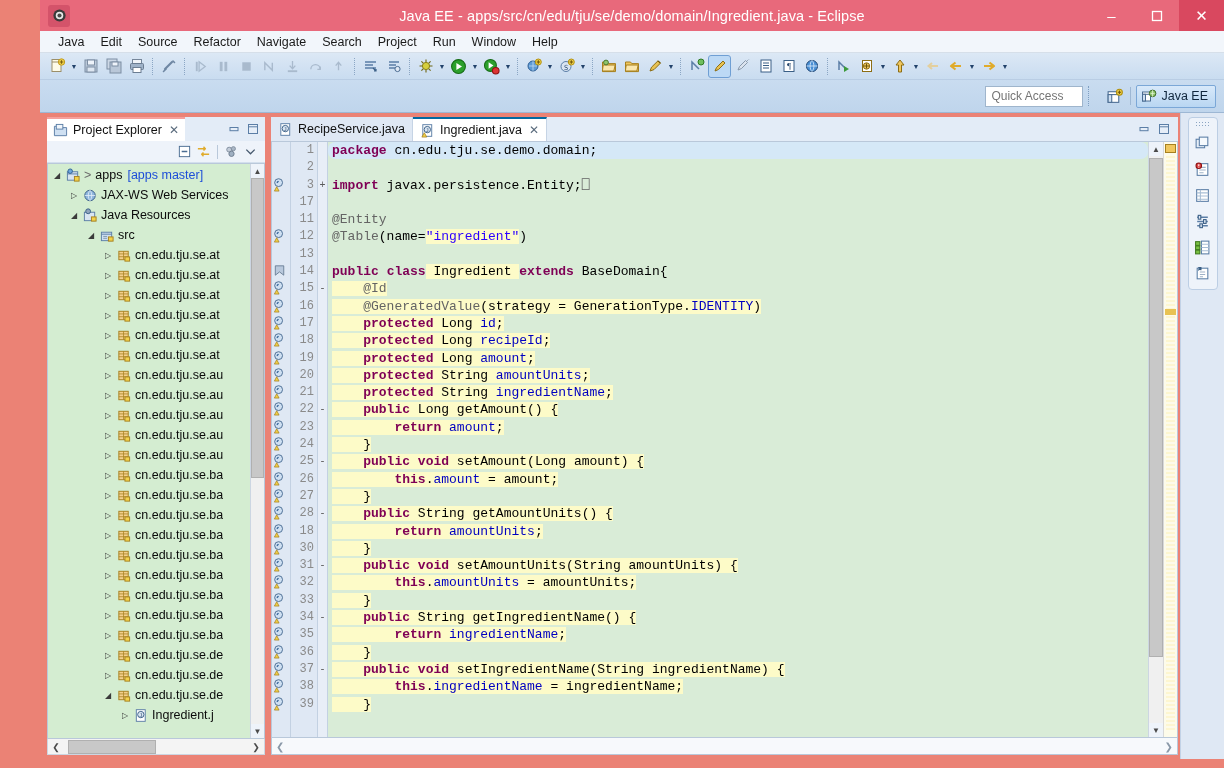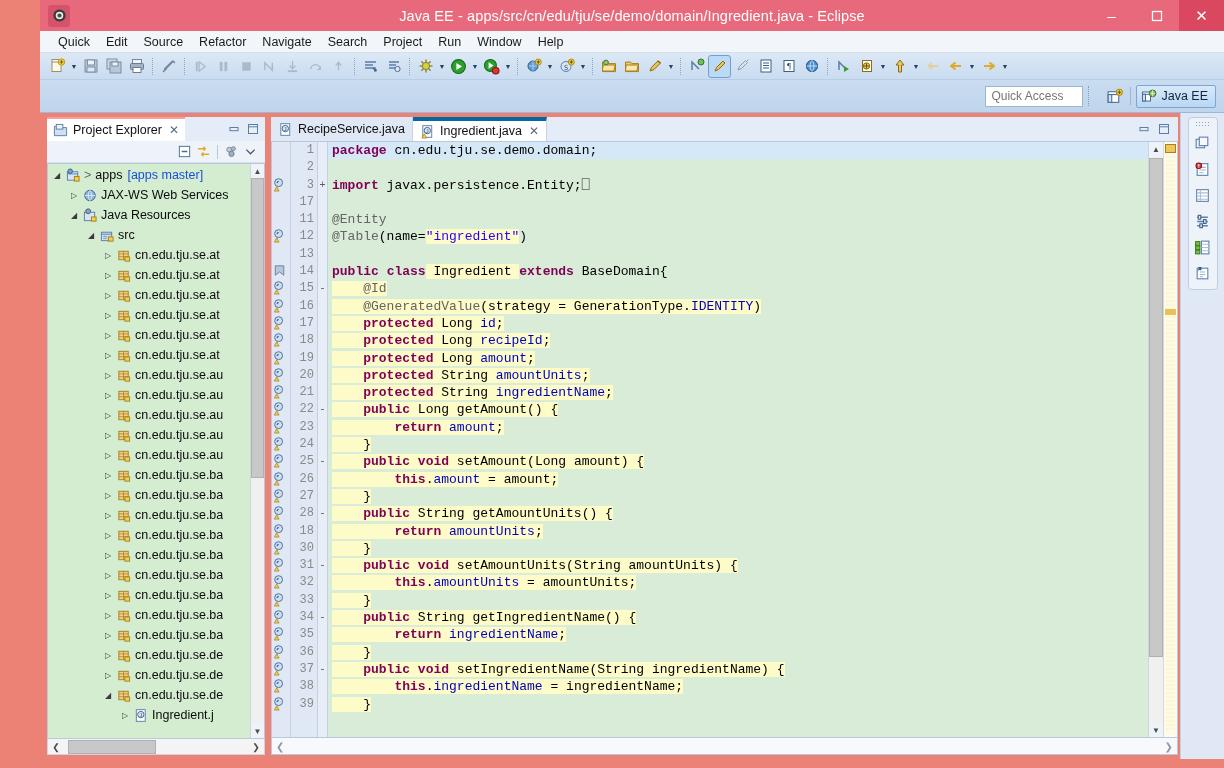--- a/index.html
+++ b/index.html
@@ -267,21 +267,21 @@
   }
   .ed-tab {
     display: flex; align-items: center; gap: 5px;
     height: 24px; padding: 0 7px;
     font-size: 12.5px; color: #101010;
     background: #dfe8f4;
     border-right: 1px solid #c6d4e5;
   }
   .ed-tab.active {
     background: #ffffff;
-    border-top: 4px solid #0369a1;
+    border-top: 2px solid #0369a1;
     border-right: 1px solid #c6d4e5;
     text-align: center;
   }
   .ed-ctrls { margin-left: auto; display: flex; align-items: center; gap: 3px; padding-right: 6px; }
   .code-wrap {
     flex: 1;
     display: flex;
     background: #ffffff;
     border: 1px solid #b9c8da;
     overflow: hidden;
@@ -315,20 +315,21 @@
     position: relative;
     overflow: hidden;
     font-family: "Liberation Mono", monospace;
     font-size: 13px;
     min-width: 0;
   }
   .cline {
     height: 17.3px; line-height: 17.3px;
     white-space: pre;
     padding-left: 4px;
+    border-radius: 7px;
   }
   .cline.cur { background: #d5e8f7; }
   .hl { background: #fdfbc8; }
   .kw { color: #7f0055; font-weight: bold; }
   .str { color: #2a00ff; }
   .ann { color: #646464; }
   .fld { color: #0000c0; }
   .ital { }
   .plain { color: #000000; }
   .code-vscroll {
@@ -394,21 +395,21 @@
       <div class="win-btn">
         <svg width="12" height="12" viewBox="0 0 12 12" class="svg-ic">
           <rect x="1.5" y="1.5" width="9" height="9" fill="none" stroke="#ffffff" stroke-width="1.3"></rect>
         </svg>
       </div>
       <div class="win-btn close">✕</div>
     </div>
   </div>
 
   <div class="menubar">
-    <div class="menu-item">Quick</div>
+    <div class="menu-item">Java</div>
     <div class="menu-item">Edit</div>
     <div class="menu-item">Source</div>
     <div class="menu-item">Refactor</div>
     <div class="menu-item">Navigate</div>
     <div class="menu-item">Search</div>
     <div class="menu-item">Project</div>
     <div class="menu-item">Run</div>
     <div class="menu-item">Window</div>
     <div class="menu-item">Help</div>
   </div>

